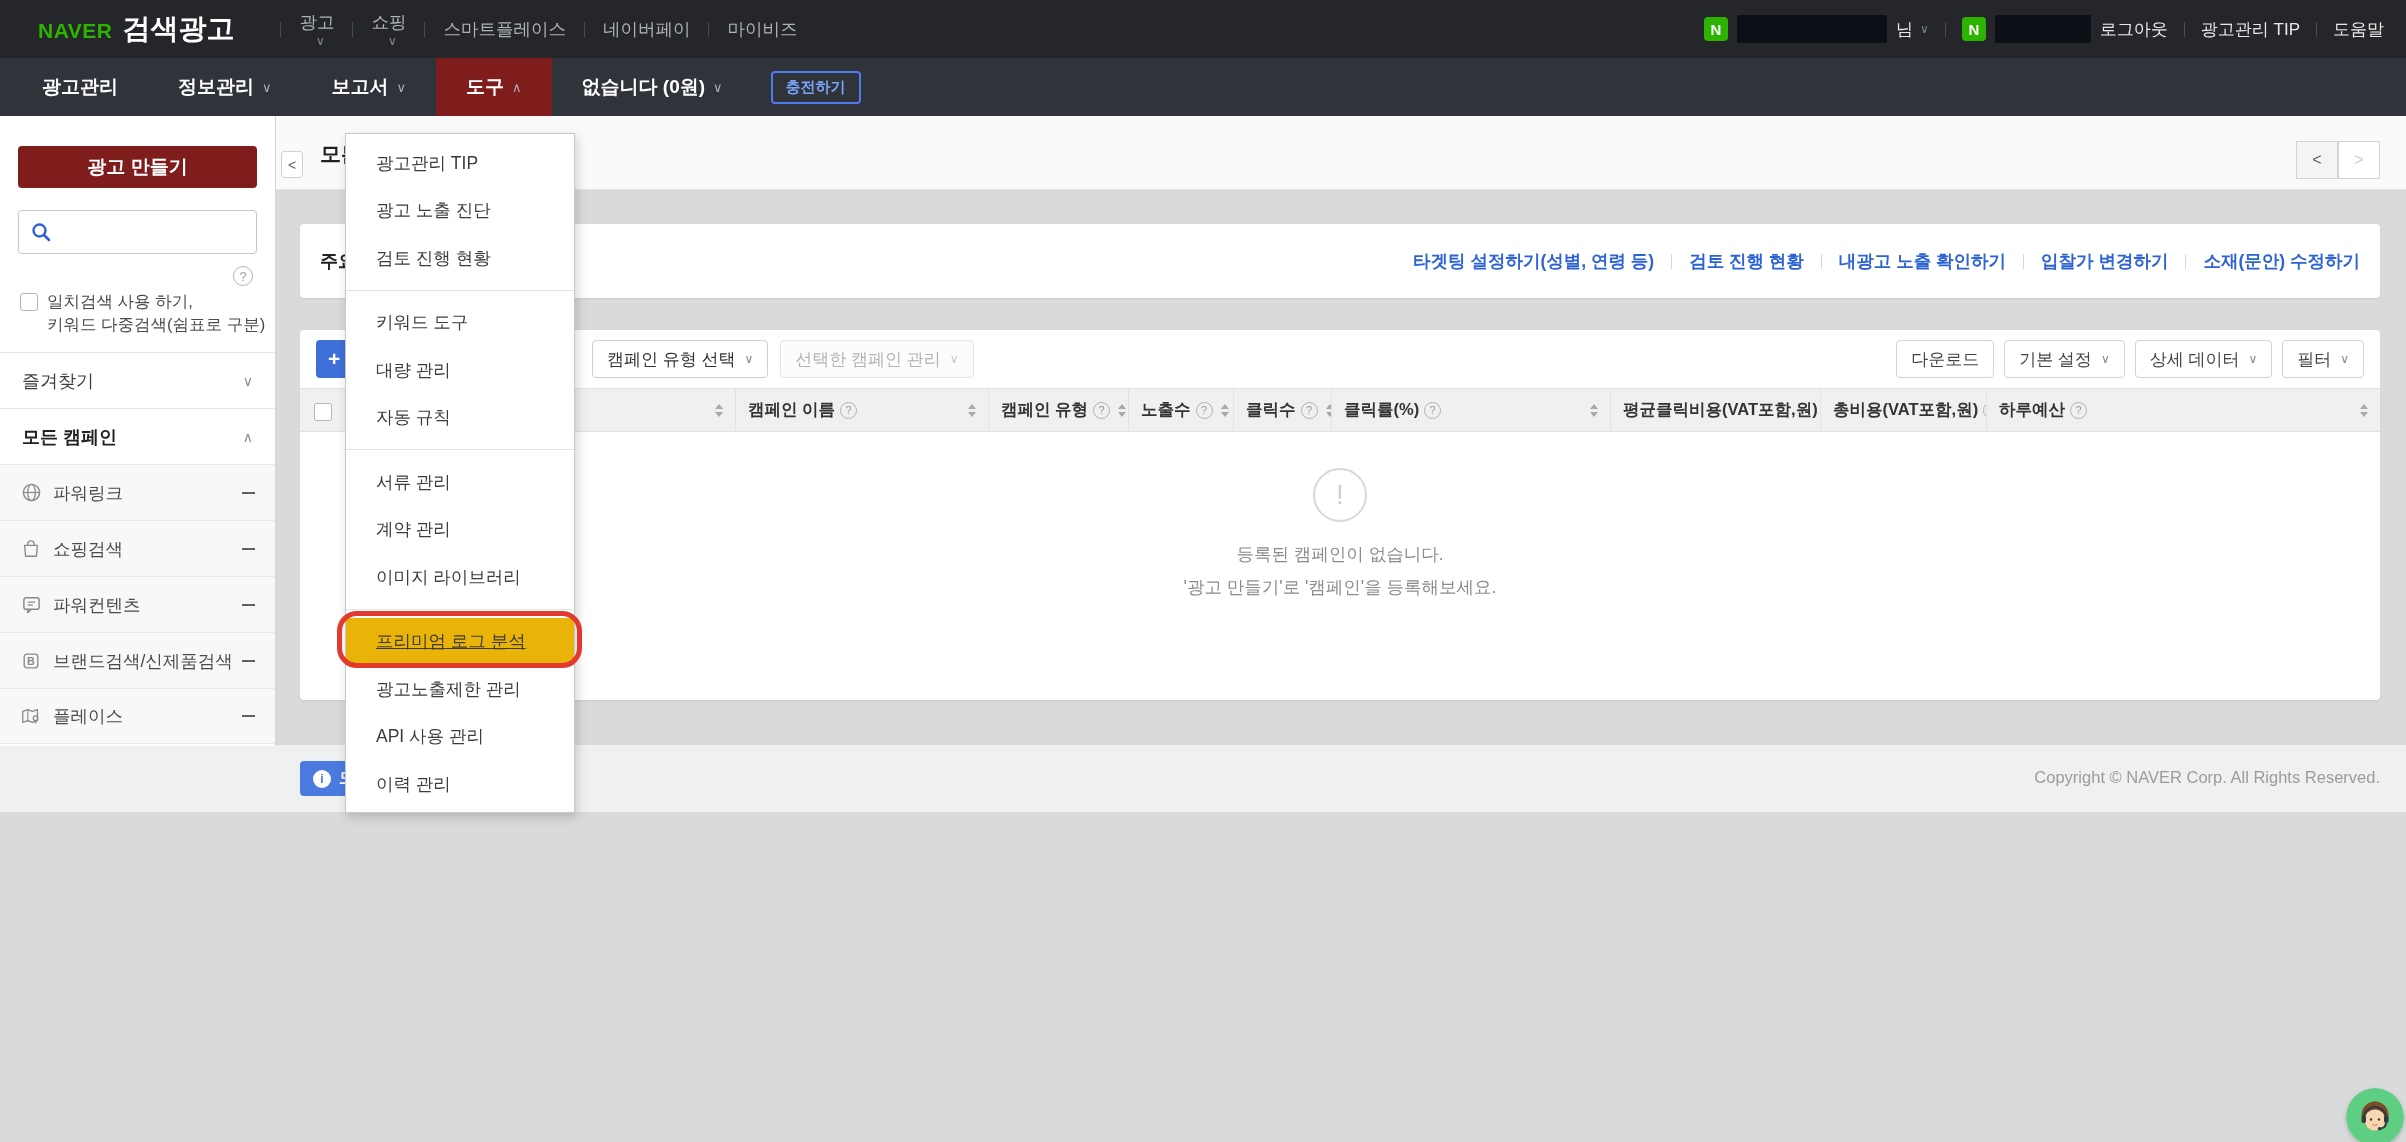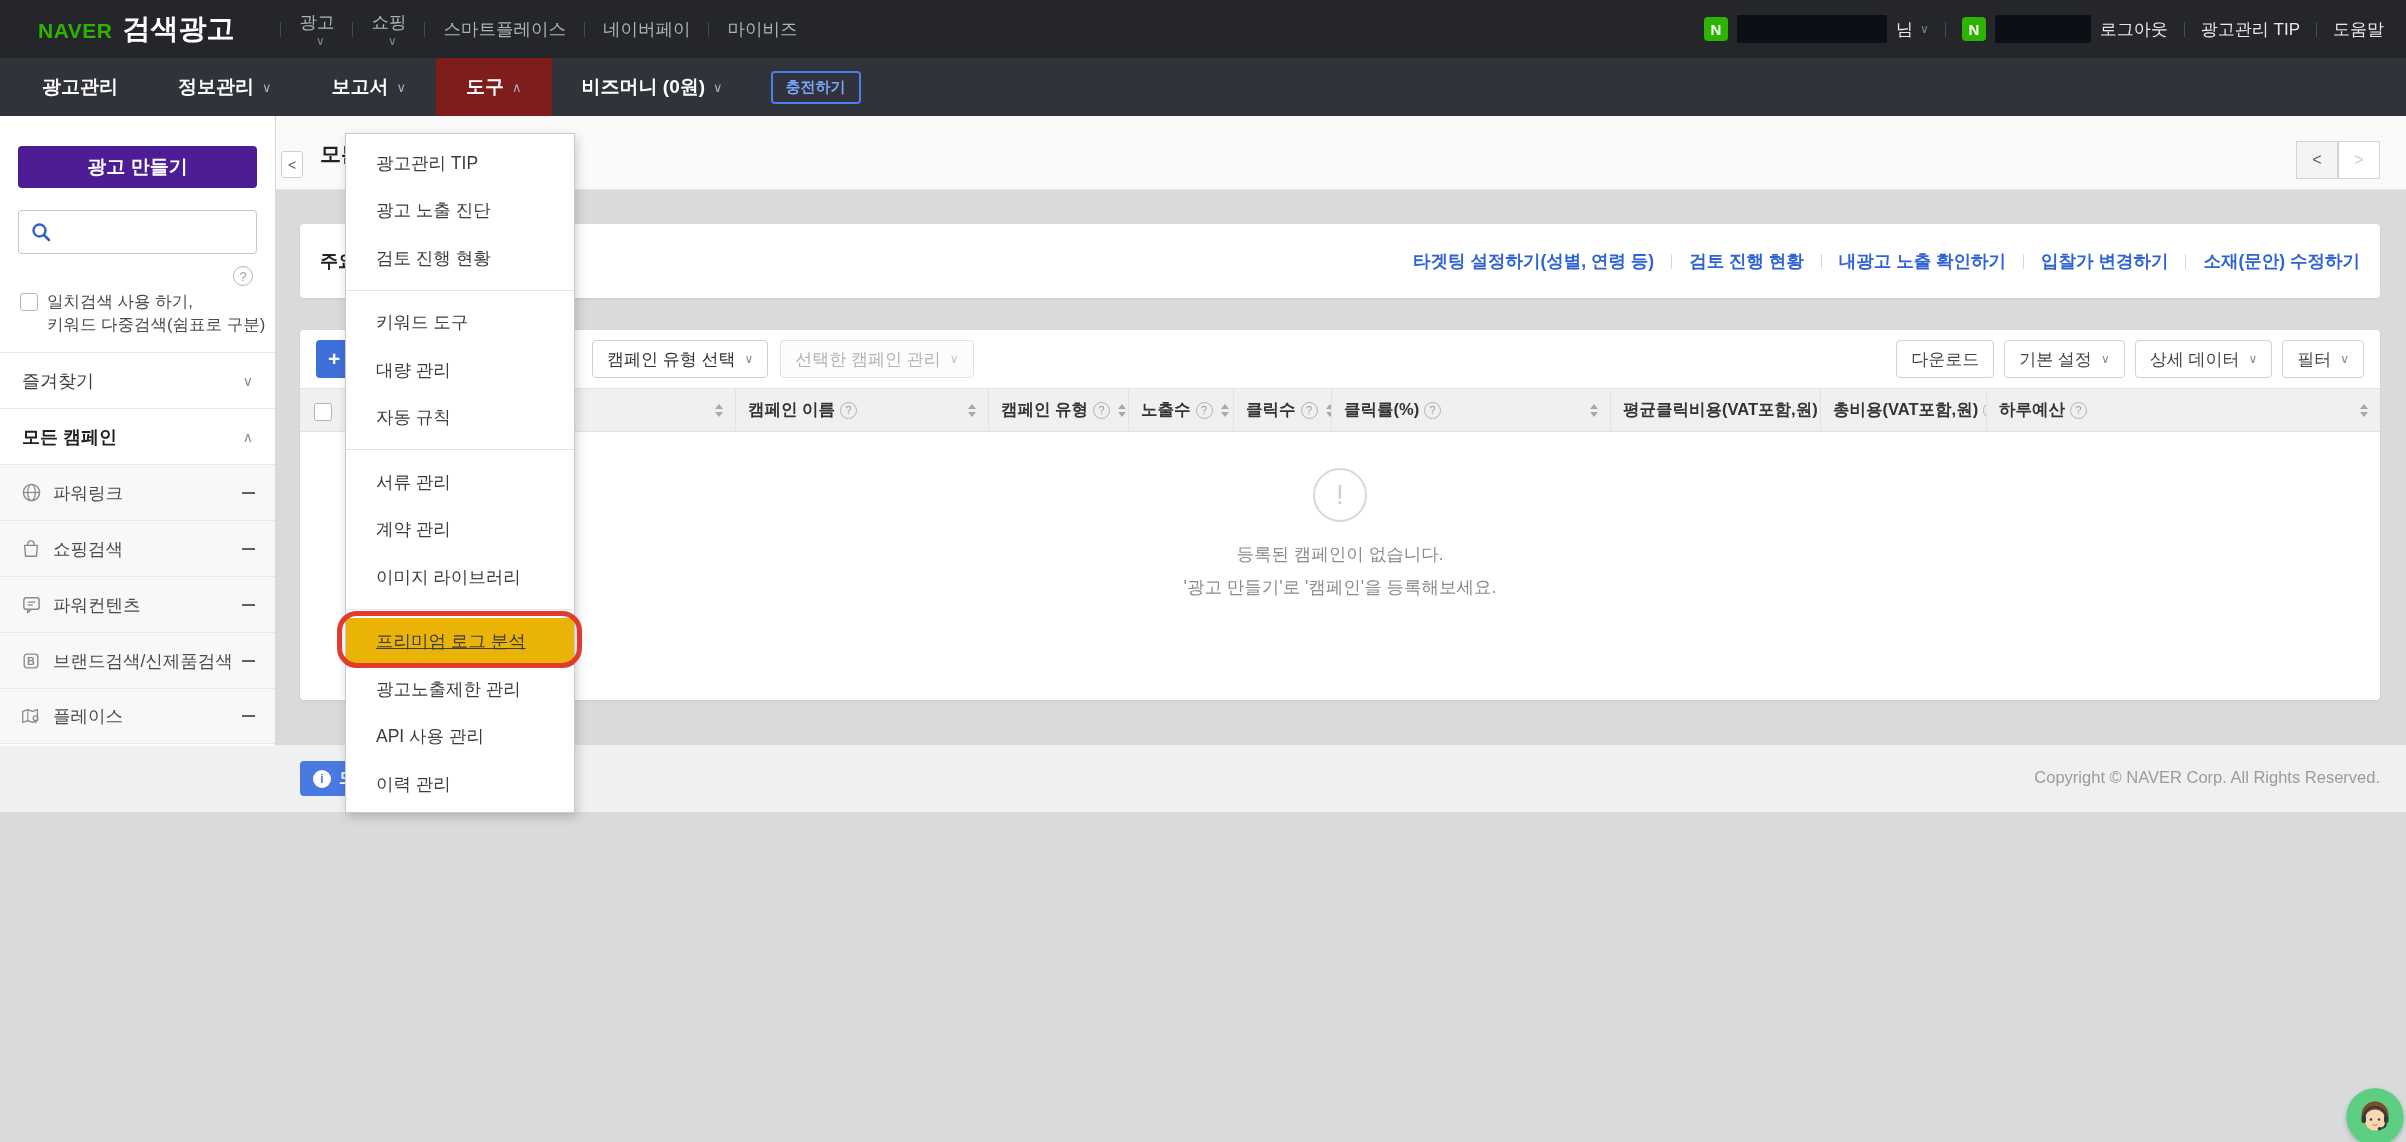--- a/index.html
+++ b/index.html
@@ -33,21 +33,21 @@
     display:flex; align-items:center; color:#fff; font-size:19px; font-weight:bold; padding-left:12px; z-index:10; }
   .nav-item { padding:0 30px; height:58px; display:flex; align-items:center; cursor:pointer; white-space:nowrap; }
   .nav-item.active { background:#7f1d1d; }
   .nav-chev { font-weight:normal; font-size:13px; color:#aab0b9; margin-left:8px; }
   .charge-btn { margin-left:18px; border:2px solid #4d7df2; color:#7aa5ff; background:transparent;
     font-size:15px; font-weight:bold; padding:5px 13px; border-radius:4px; cursor:pointer; }
 
   
   .sidebar { position:absolute; left:0; top:116px; width:276px; height:630px; background:#fff;
     border-right:1px solid #d6d6d6; z-index:5; }
-  .create-btn { margin:30px 18px 0; height:42px; background:#4c1d95; color:#fff; font-size:19px; font-weight:bold;
+  .create-btn { margin:30px 18px 0; height:42px; background:#7f1d1d; color:#fff; font-size:19px; font-weight:bold;
     border-radius:4px; display:flex; align-items:center; justify-content:center; cursor:pointer; }
   .search-box { margin:22px 18px 0; height:44px; border:1px solid #c6c6c6; border-radius:4px; background:#fff;
     display:flex; align-items:center; padding:0 12px; }
   .search-input { border:none; outline:none; flex:1; margin-left:9px; font-size:16px; min-width:0; }
   .help-q-row { display:flex; justify-content:flex-end; margin:12px 22px 0; }
   .q-circle { width:20px; height:20px; border:1px solid #b5b5b5; border-radius:50%; color:#a0a0a0; font-size:13px;
     display:flex; align-items:center; justify-content:center; }
   .q-circle::after { content:"?"; }
   .match-row { display:flex; margin:4px 0 0 20px; }
   .cbox { width:18px; height:18px; border:1px solid #b5b5b5; border-radius:3px; background:#fff; margin-top:3px; flex:0 0 auto; cursor:pointer; }
@@ -205,21 +205,21 @@
     </div>
   <div class="nav-item">
       <span>보고서</span>
       <span class="nav-chev">∨</span>
     </div>
   <div class="nav-item active">
       <span>도구</span>
       <span class="nav-chev">∧</span>
     </div>
   <div class="nav-item">
-      <span>비즈머니 (0원)</span>
+      <span>없습니다 (0원)</span>
       <span class="nav-chev">∨</span>
     </div>
   <button class="charge-btn">충전하기</button>
 </div>
 
 <div class="sidebar">
   <div class="create-btn">광고 만들기</div>
   <div class="search-box">
     <svg width="20" height="20" viewBox="0 0 20 20">
       <circle cx="8.5" cy="8.5" r="6" fill="none" stroke="#2d62d0" stroke-width="2.4"></circle>

